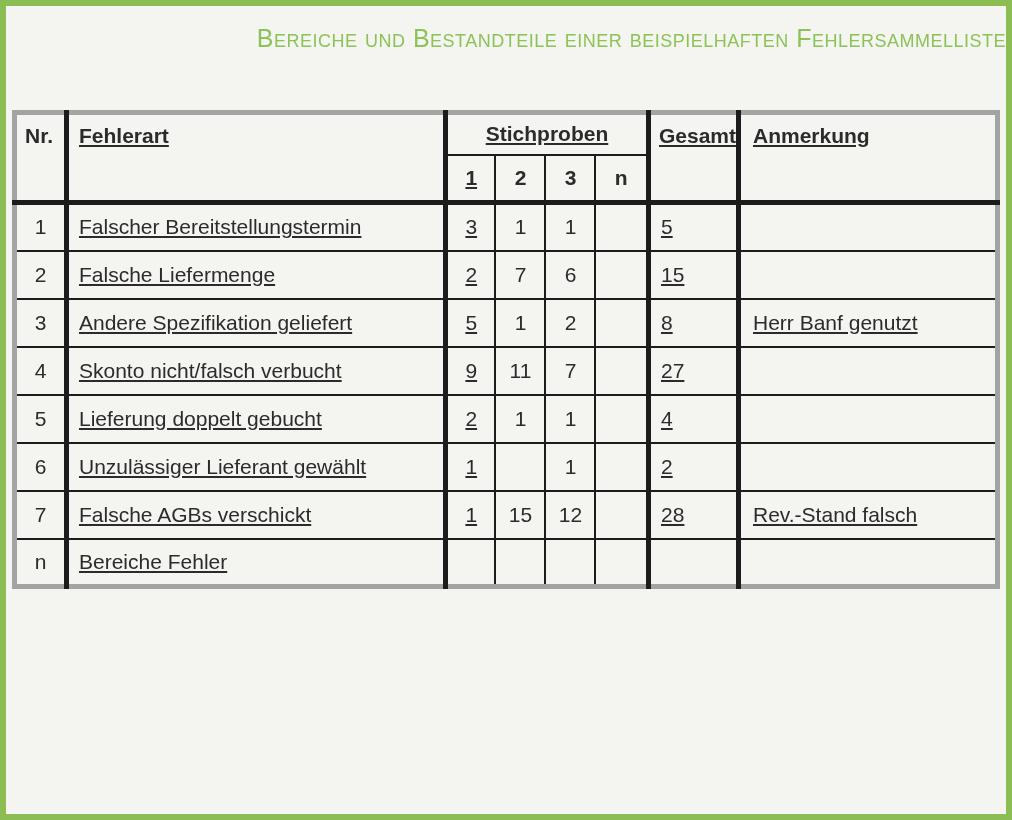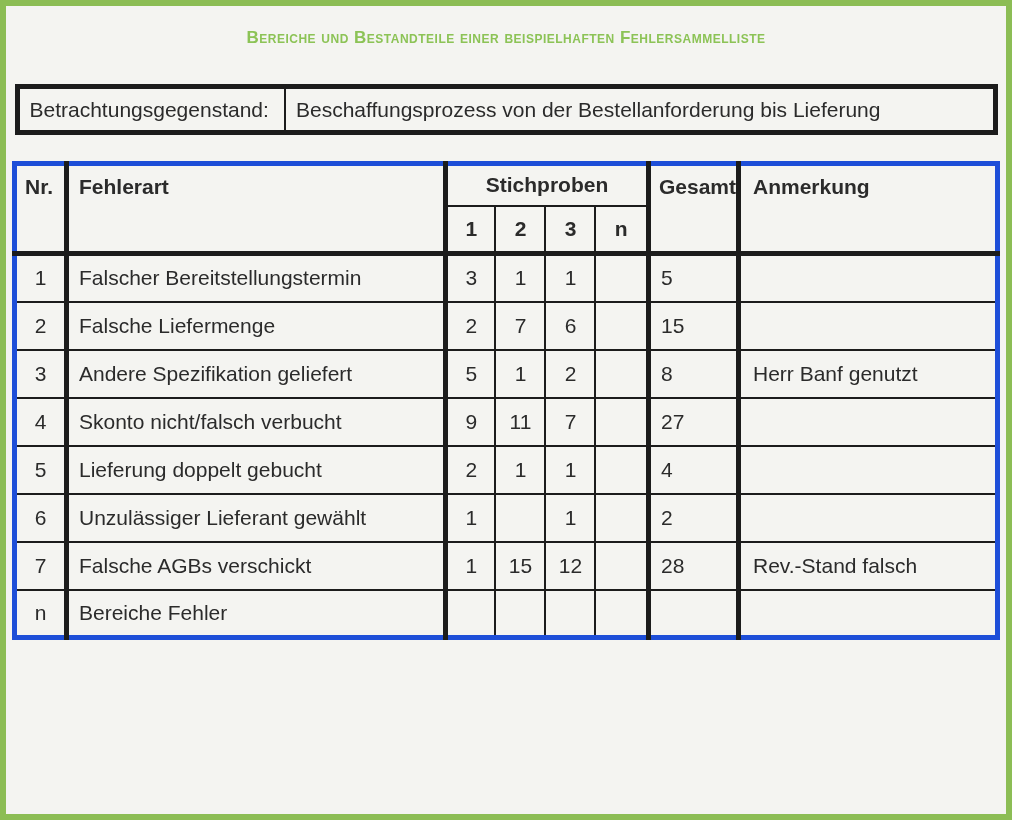--- a/index.html
+++ b/index.html
@@ -8,24 +8,24 @@
     width: 1012px;
     height: 820px;
     background: #f4f4f1;
     border: 6px solid #8cbd55;
     font-family: "Liberation Sans", sans-serif;
     color: #2b2b2b;
     overflow: hidden;
   }
   .title {
     margin: 18px 0 0 0;
-    text-align: center;
-    font-size: 17px;
+    text-align: right;
+    font-size: 25px;
     line-height: 28px;
-    font-weight: bold;
+    font-weight: normal;
     font-variant: small-caps;
     letter-spacing: 0.5px;
     color: #8cc356;
   }
   table {
     border-collapse: collapse;
     background: #f4f4f1;
     table-layout: fixed;
   }
   .info-table {
@@ -40,36 +40,36 @@
     font-weight: 400;
     padding: 0 8px 0 10px;
     vertical-align: middle;
     white-space: nowrap;
     overflow: hidden;
   }
   .info-table td.label { width: 268px; }
   .main-table {
     margin: 26px auto 0 auto;
     width: 983px;
-    border: 5px solid #1d4ed8;
+    border: 5px solid #a3a3a3;
   }
   .main-table th, .main-table td {
     border: 2px solid #1c1c1c;
     font-size: 21px;
     white-space: nowrap;
     overflow: hidden;
   }
   .main-table thead { border-bottom: 5px solid #1c1c1c; }
   .col-nr { width: 52px; }
   .col-fehlerart { width: 379px; }
   .col-s { width: 50px; }
   .col-sn { width: 53px; }
   .col-gesamt { width: 90px; }
   .col-anmerkung { width: 259px; }
-  .bl-thick { border-left: 5px solid #1c1c1c !important; }
+  .bl-thick { border-left: 5px solid #1c1c1c !important; text-decoration: underline; }
   .main-table th {
     font-weight: bold;
     text-align: left;
     vertical-align: top;
     padding: 9px 4px 0 8px;
   }
   .main-table th.h-stichproben {
     text-align: center;
     vertical-align: middle;
     height: 42px;
@@ -94,24 +94,20 @@
   .main-table td.c-gesamt { padding-left: 10px; }
   .main-table td.c-anmerkung { padding-left: 12px; }
 </style>
 </head>
 <body>
 
 <h1 class="title">Bereiche und Bestandteile einer beispielhaften Fehlersammelliste</h1>
 
 <table class="info-table">
   <tbody>
-    <tr>
-      <td class="label">Betrachtungsgegenstand:</td>
-      <td>Beschaffungsprozess von der Bestellanforderung bis Lieferung</td>
-    </tr>
   </tbody>
 </table>
 
 <table class="main-table">
   <colgroup>
     <col class="col-nr">
       <col class="col-fehlerart">
     <col class="col-s">
       <col class="col-s">
       <col class="col-s">

